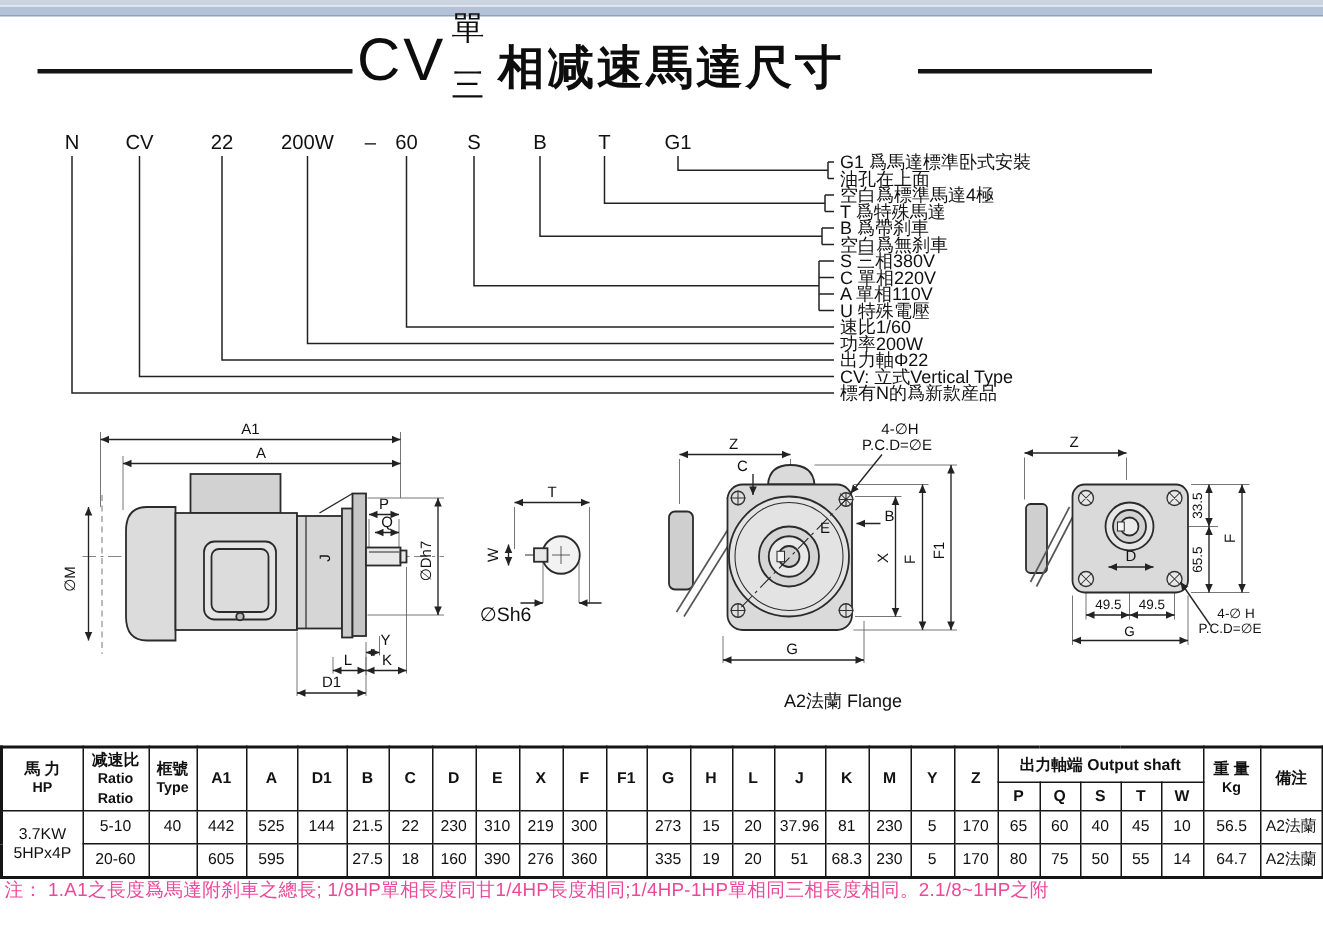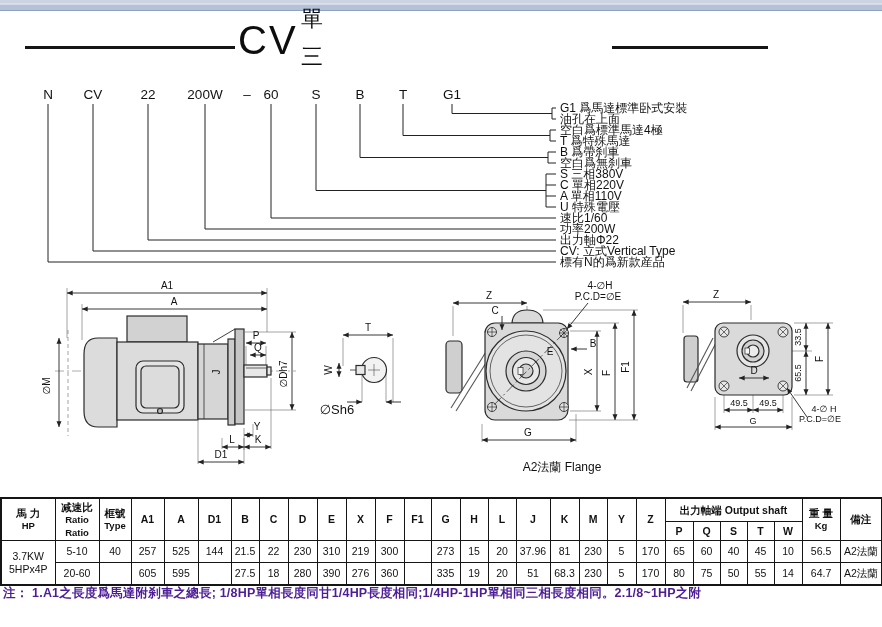--- a/index.html
+++ b/index.html
@@ -28,33 +28,34 @@
   table.spec{position:absolute;left:0;top:497px;width:881px;border-collapse:collapse;table-layout:fixed;}
   table.spec th,table.spec td{border:1px solid #151515;text-align:center;vertical-align:middle;
         padding:0;font-size:10.5px;line-height:1.15;overflow:hidden;white-space:nowrap;}
   table.spec{border:2px solid #151515;}
   table.spec th{font-weight:bold;font-size:10.5px;}
   table.spec .hsub{font-weight:bold;font-size:9.5px;}
   table.spec tr.h1 th{height:22px;}
   table.spec tr.h2 th{height:18px;}
   table.spec tr.d1 td,table.spec tr.d2 td{height:21px;}
   
-  .notes{position:absolute;left:3px;top:584px;width:878px;font-size:12.5px;font-weight:700;
-        line-height:1.55;color:#4c1d95;letter-spacing:0.2px;}
+  .notes{position:absolute;left:3px;top:584px;width:878px;font-size:12.5px;font-weight:400;
+        line-height:1.55;color:#ec4899;letter-spacing:0.2px;}
 </style>
 </head>
 <body>
 
 <div class="page">
   <div class="topbar"></div>
 
   <div class="title-rule rule-l"></div>
   <span class="title-cv">CV</span>
   <span class="stack stack-top">單</span>
   <span class="stack stack-bot">三</span>
+  <span class="title-main">相减速馬達尺寸</span>
   <div class="title-rule rule-r"></div>
 
   <svg style="position:absolute;left:0;top:85px;" width="882" height="193" viewBox="0 0 882 193">
     <g stroke="#222" stroke-width="1" fill="none">
       <path d="M48,19 V177 H556"></path>
       <path d="M93,19 V166 H556"></path>
       <path d="M148,19 V155 H556"></path>
       <path d="M205,19 V144 H556"></path>
       <path d="M271,19 V133 H556"></path>
       <path d="M316,19 V105.5 H546 M546,89 V122 M546,89 H556 M546,100 H556 M546,111 H556 M546,122 H556"></path>
@@ -333,21 +334,21 @@
       <th>P</th>
       <th>Q</th>
       <th>S</th>
       <th>T</th>
       <th>W</th>
     </tr>
     <tr class="d1">
       <td rowspan="2"><span>3.7KW</span><br><span>5HPx4P</span></td>
       <td>5-10</td>
       <td>40</td>
-      <td>257</td>
+      <td>442</td>
       <td>525</td>
       <td>144</td>
       <td>21.5</td>
       <td>22</td>
       <td>230</td>
       <td>310</td>
       <td>219</td>
       <td>300</td>
       <td></td>
       <td>273</td>
@@ -367,21 +368,21 @@
       <td>A2法蘭</td>
     </tr>
     <tr class="d2">
       <td>20-60</td>
       <td></td>
       <td>605</td>
       <td>595</td>
       <td></td>
       <td>27.5</td>
       <td>18</td>
-      <td>280</td>
+      <td>160</td>
       <td>390</td>
       <td>276</td>
       <td>360</td>
       <td></td>
       <td>335</td>
       <td>19</td>
       <td>20</td>
       <td>51</td>
       <td>68.3</td>
       <td>230</td>

